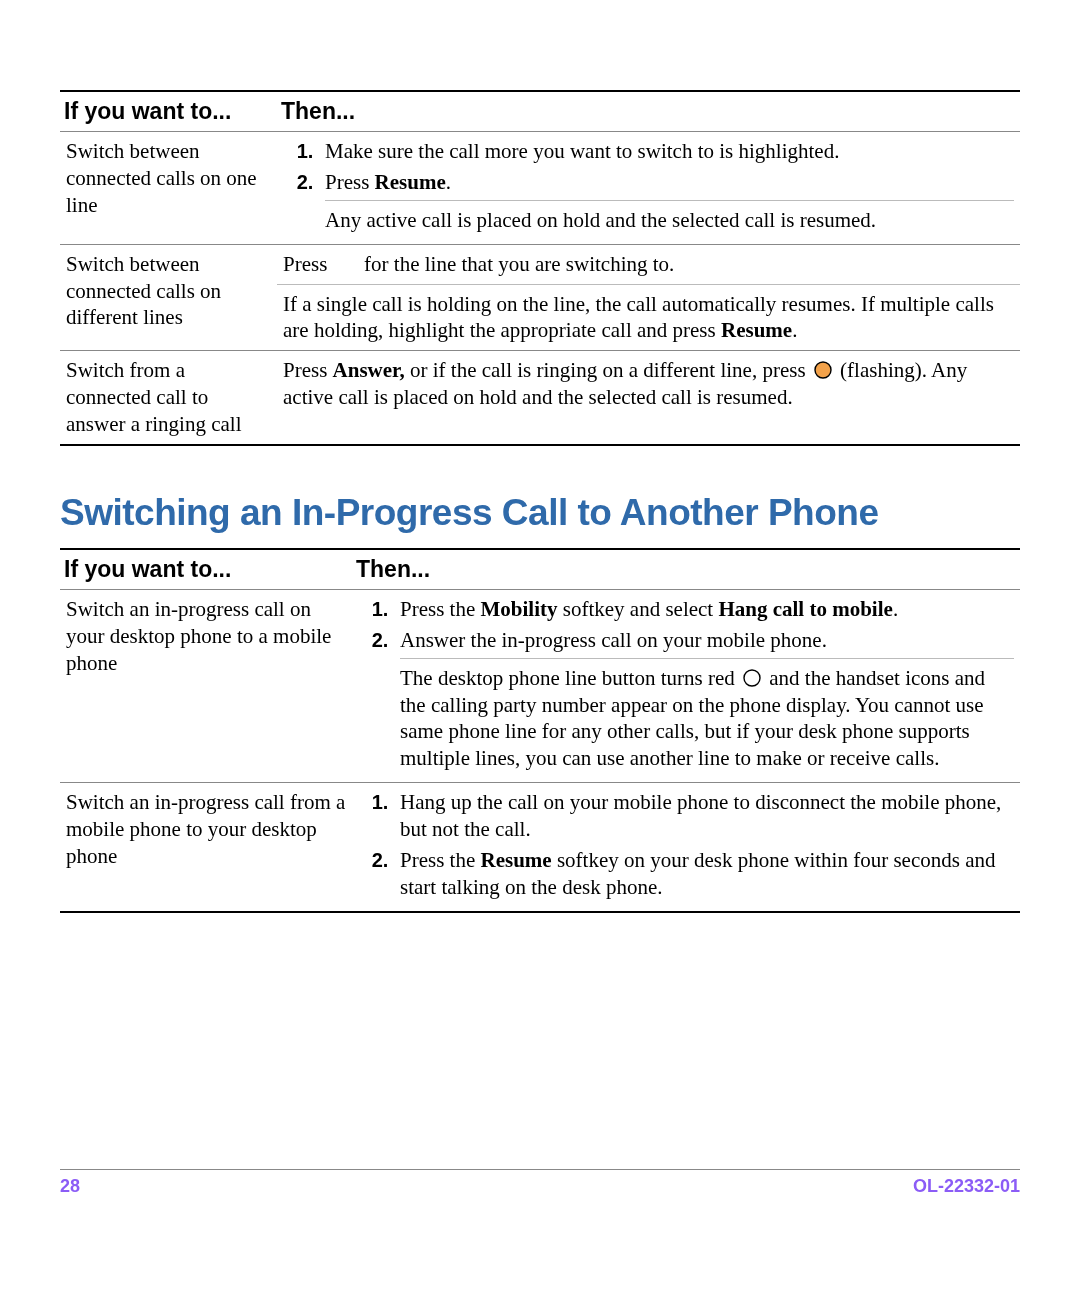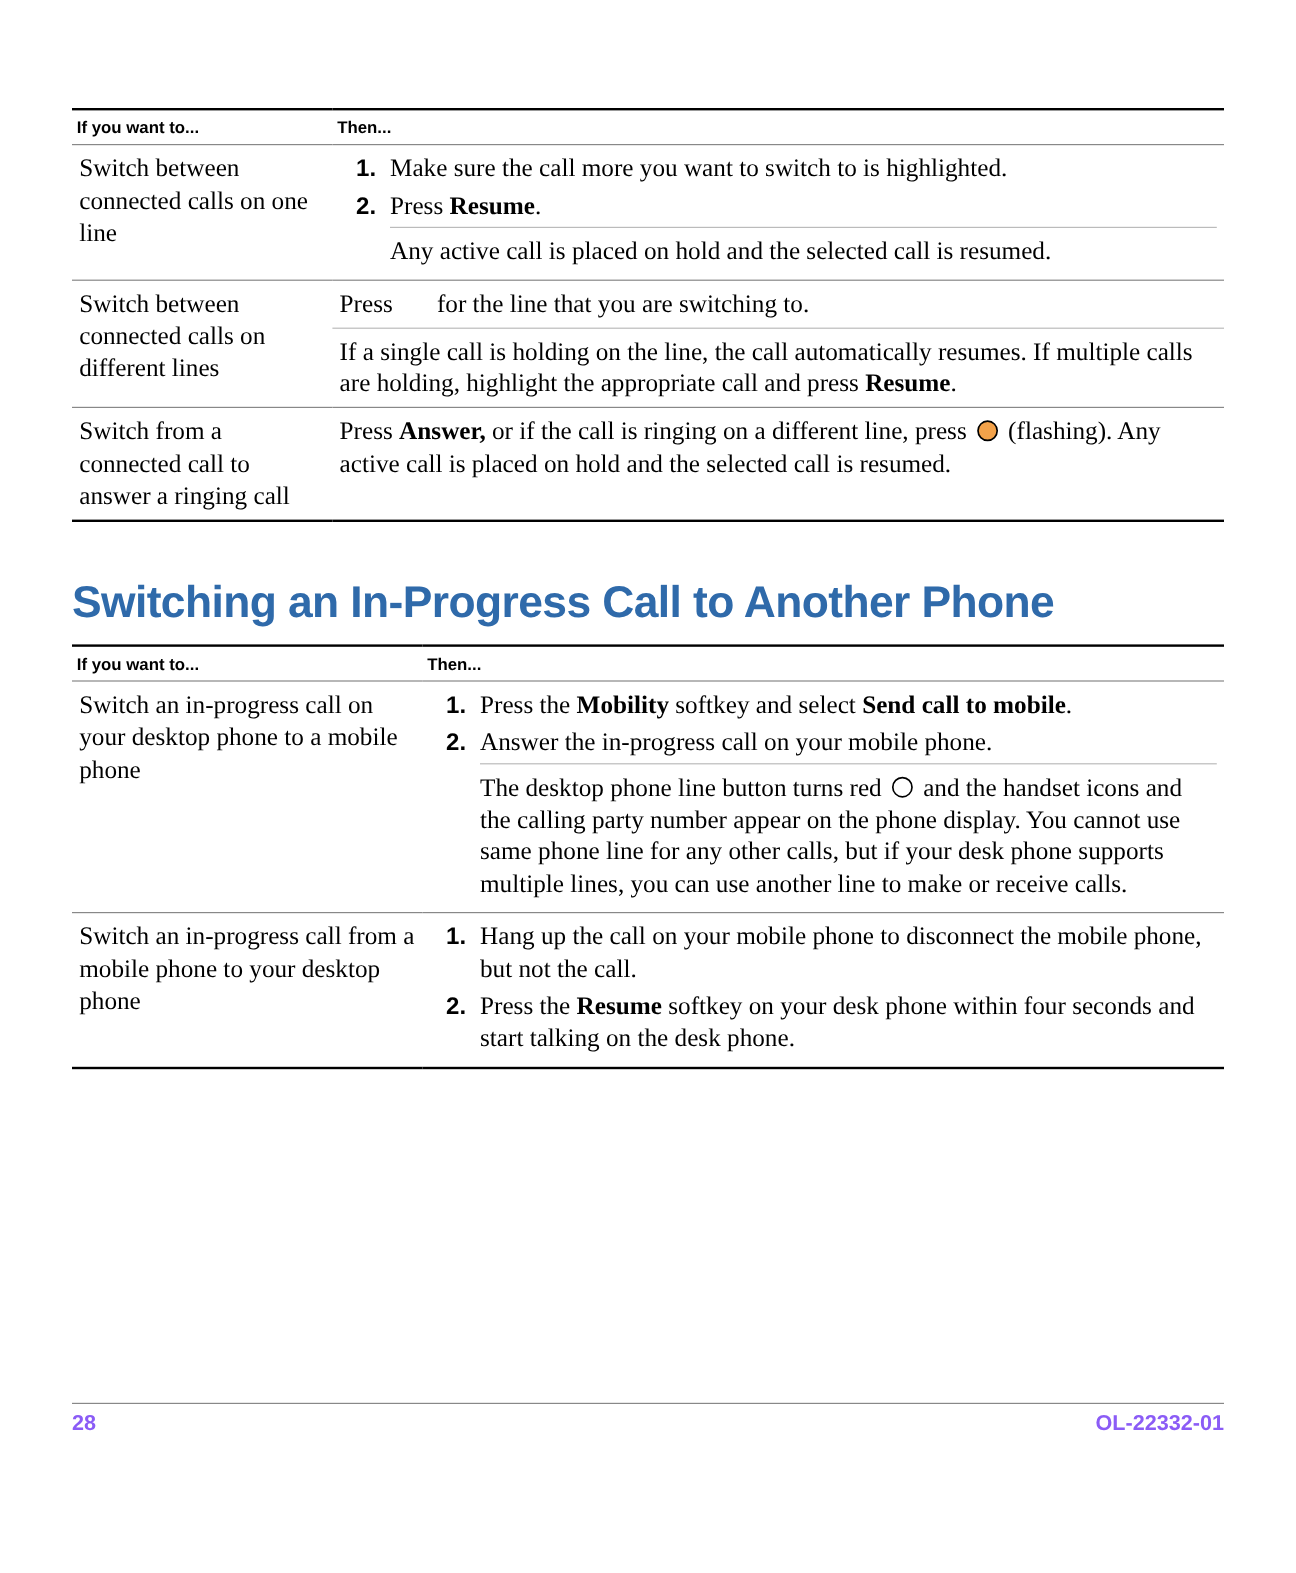--- a/index.html
+++ b/index.html
@@ -34,21 +34,21 @@
   table.proc {
     border-collapse: collapse;
     width: 100%;
     font-size: 21px;
   }
   table.proc th {
     text-align: left;
     font-family: "Arial Narrow", Arial, sans-serif;
     font-stretch: condensed;
     font-weight: 700;
-    font-size: 14px;
+    font-size: 23px;
     padding: 6px 4px 6px 4px;
     border-top: 2px solid #000;
     border-bottom: 1px solid #888;
     vertical-align: top;
   }
   table.proc td {
     padding: 6px 6px;
     vertical-align: top;
     border-bottom: 1px solid #888;
     line-height: 1.28;
@@ -162,21 +162,21 @@
         <tr>
       <th>If you want to...</th>
       <th>Then...</th>
     </tr>
 
     <tr>
       <td class="left">Switch an in-progress call on your desktop phone to a mobile phone</td>
       <td>
         <ol class="steps">
           <li>
-            <span>Press the </span><span class="bold">Mobility </span><span>softkey and select </span><span class="bold">Send call to mobile</span><span>.</span>
+            <span>Press the </span><span class="bold">Mobility </span><span>softkey and select </span><span class="bold">Hang call to mobile</span><span>.</span>
           </li>
           <li>
             <span>Answer the in-progress call on your mobile phone.</span>
             <div class="subnote">
               <span>The desktop phone line button turns red </span><svg class="line-circ" width="20" height="20">
                     <circle cx="10" cy="10" r="8" fill="none" stroke="#000" stroke-width="1.4"></circle>
                   </svg><span> and the handset icons and the calling party number appear on the phone display. You cannot use same phone line for any other calls, but if your desk phone supports multiple lines, you can use another line to make or receive calls.</span>
             </div>
           </li>
         </ol>

